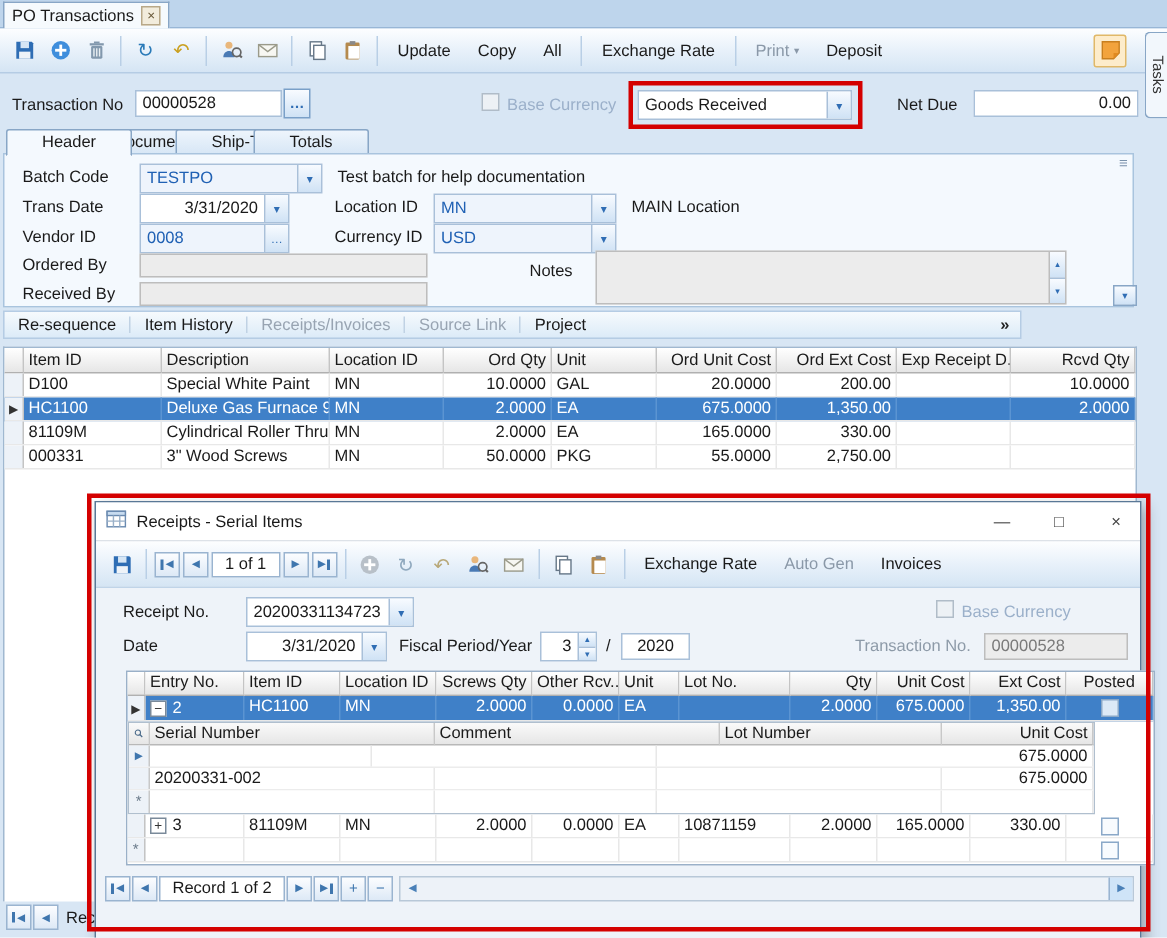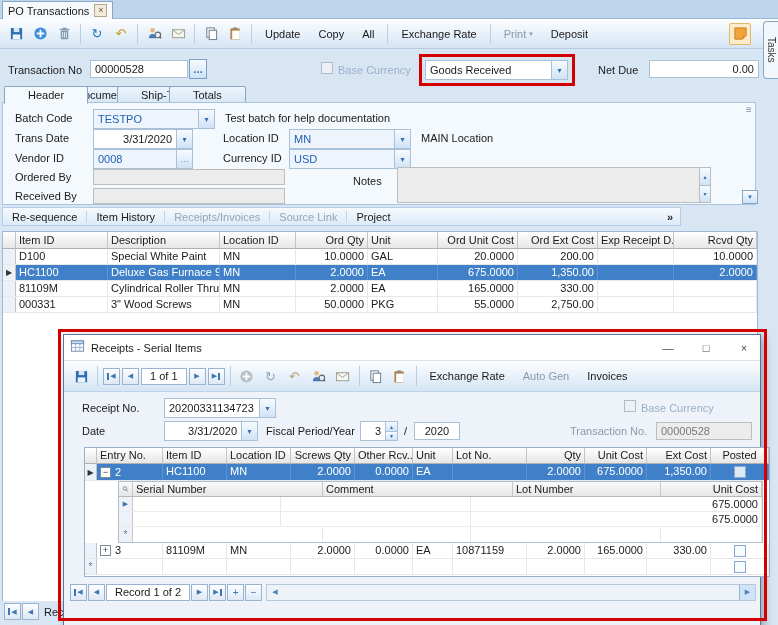--- a/index.html
+++ b/index.html
@@ -68,21 +68,21 @@
   .navb .bar{width:2px;height:7px;background:#3f76ae}
   .navtext{height:17px;border:1px solid #9ab4d0;background:#fff;display:inline-flex;align-items:center;justify-content:center;padding:0 8px;flex:0 0 auto}
   .mainnav{position:absolute;left:4px;top:603px;display:flex;align-items:center;gap:1px;z-index:1}
   
   .dlg{position:absolute;left:63px;top:334px;width:698px;height:327px;background:#eef3f9;border:1px solid #5a7896;box-shadow:3px 3px 9px rgba(0,0,0,.3);z-index:10}
   .dtitle{height:26px;background:#fff;border-bottom:1px solid #dde2e8;display:flex;align-items:center;gap:6px;padding-left:6px}
   .dctl{width:32px;height:25px;display:flex;align-items:center;justify-content:center;color:#444;font-size:11px}
   .dtb{height:31px;background:linear-gradient(#fdfeff,#e8f1fa 50%,#d5e5f4);border-bottom:1px solid #c0d4e8;display:flex;align-items:center;padding:0 6px;gap:2px}
   .dgrid{position:absolute;left:20px;top:112px;width:686px;height:130px;background:#fff;border:1px solid #9ab0c8;overflow:hidden}
   .dc0{width:66px}.dc1{width:64px}.dc2{width:64px}.dc3{width:64px}.dc4{width:58px}.dc5{width:40px}.dc6{width:74px}.dc7{width:58px}.dc8{width:62px}.dc9{width:64px}.dc10{flex:1 1 auto}
-  .sub{margin-left:33px;width:645px;border:1px solid #b0bfce;background:#fff}
+  .sub{width:645px;border:1px solid #b0bfce;background:#fff}
   .shead{display:flex;height:15px}
   .sh{background:linear-gradient(#fafafa,#e6e6e6);border-right:1px solid #c8c8c8;border-bottom:1px solid #b8b8b8;padding:0 3px;line-height:14px;white-space:nowrap;overflow:hidden;flex:0 0 auto}
   .srow{display:flex;height:15px;border-bottom:1px solid #ececec;background:#fff}
   .sind{width:14px;background:#edf2f8;border-right:1px solid #c8c8c8;display:flex;align-items:center;justify-content:center;font-size:7px;color:#3f76ae;flex:0 0 auto}
   .sc0{width:190px}.sc1{width:148px}.sc2{width:190px}.sc3{flex:1 1 auto}
   .dnav{position:absolute;left:6px;top:248px;width:686px;height:18px;display:flex;align-items:center;gap:1px}
   .dscroll{flex:1;height:17px;margin-left:3px;border:1px solid #b8c8d8;background:#edf2f8;display:flex;align-items:center;justify-content:space-between}
   .sarrow{width:16px;height:15px;display:flex;align-items:center;justify-content:center;color:#4a80b8;font-size:7px}
   .sarrow.hl{background:#cfe4f8;border-left:1px solid #9ab4d0}
   .newstar{color:#6a7a8a;font-size:10px}
@@ -498,20 +498,21 @@
           <span class="sh sc3 r">Unit Cost</span>
         </div>
         <div class="srow">
           <span class="sind">▶</span>
           <span class="gc sc1" style="line-height:14px"></span>
           <span class="gc sc2" style="line-height:14px"></span>
           <span class="gc sc3 r" style="line-height:14px">675.0000</span>
         </div>
         <div class="srow">
           <span class="sind"></span>
+          <span class="gc sc0" style="line-height:14px">20200331-002</span>
           <span class="gc sc1" style="line-height:14px"></span>
           <span class="gc sc2" style="line-height:14px"></span>
           <span class="gc sc3 r" style="line-height:14px">675.0000</span>
         </div>
         <div class="srow" style="border-bottom:none">
           <span class="sind newstar">*</span>
           <span class="gc sc0"></span>
           <span class="gc sc1"></span>
           <span class="gc sc2"></span>
           <span class="gc sc3"></span>

